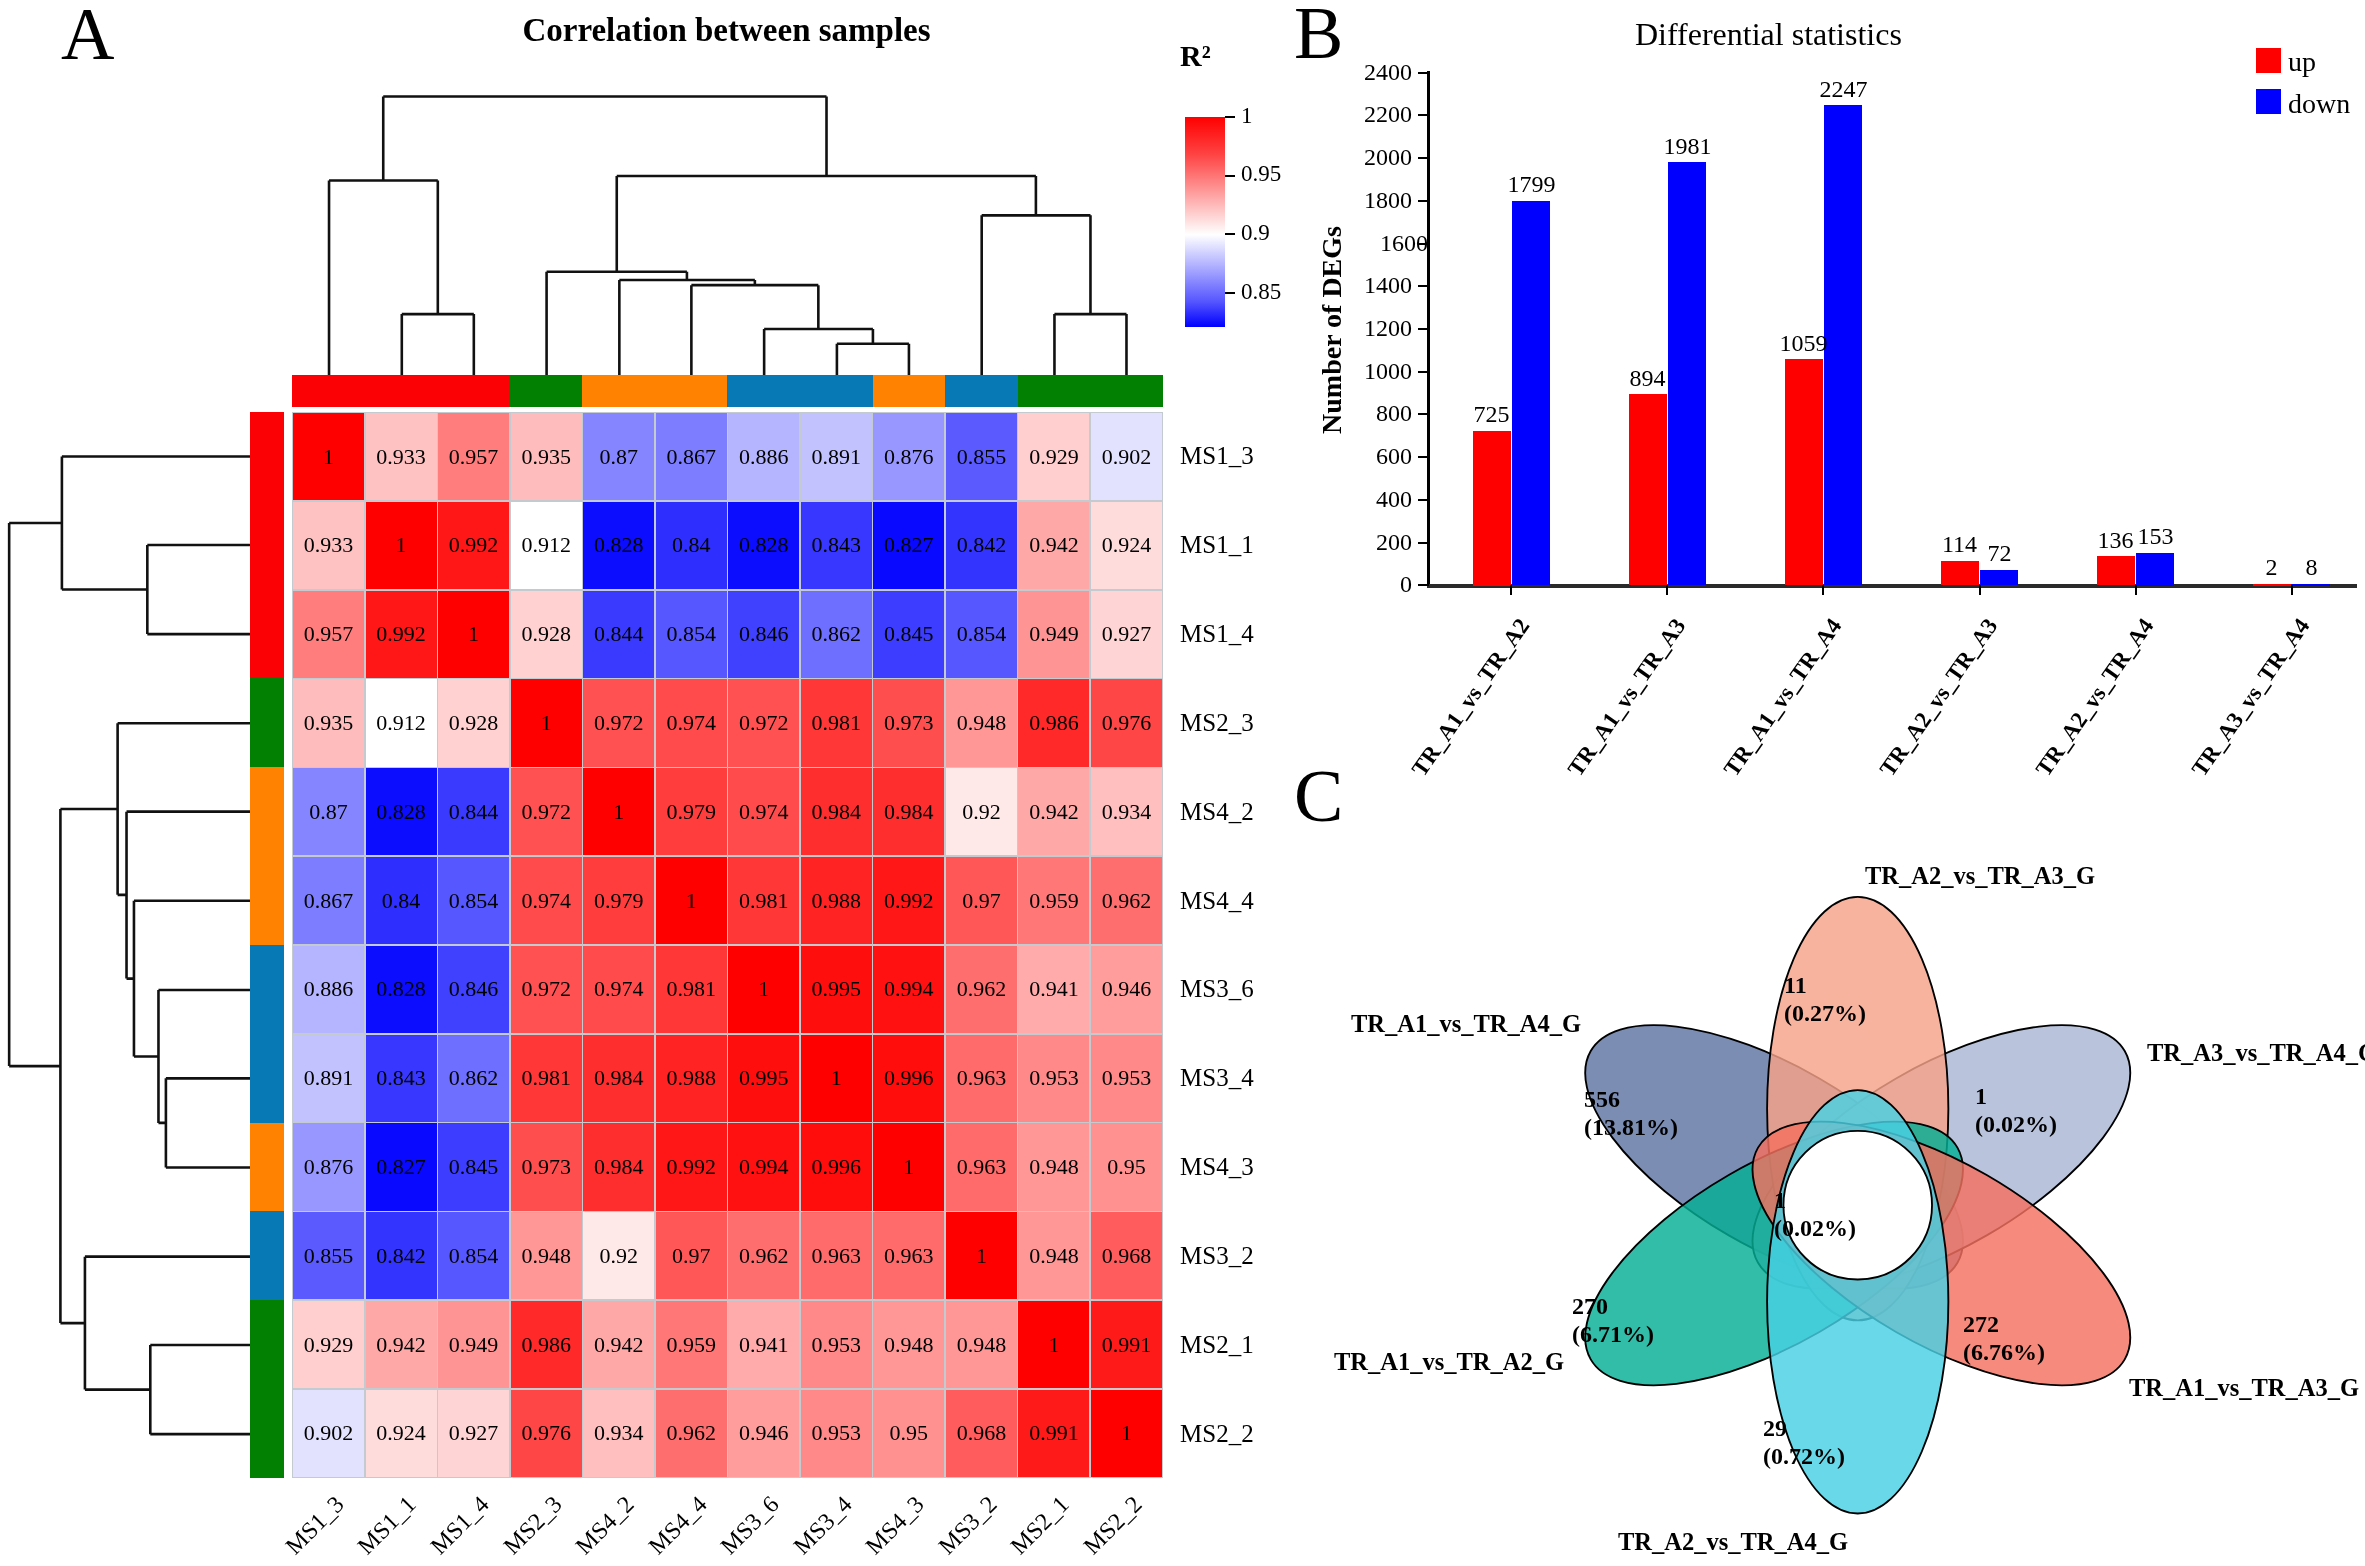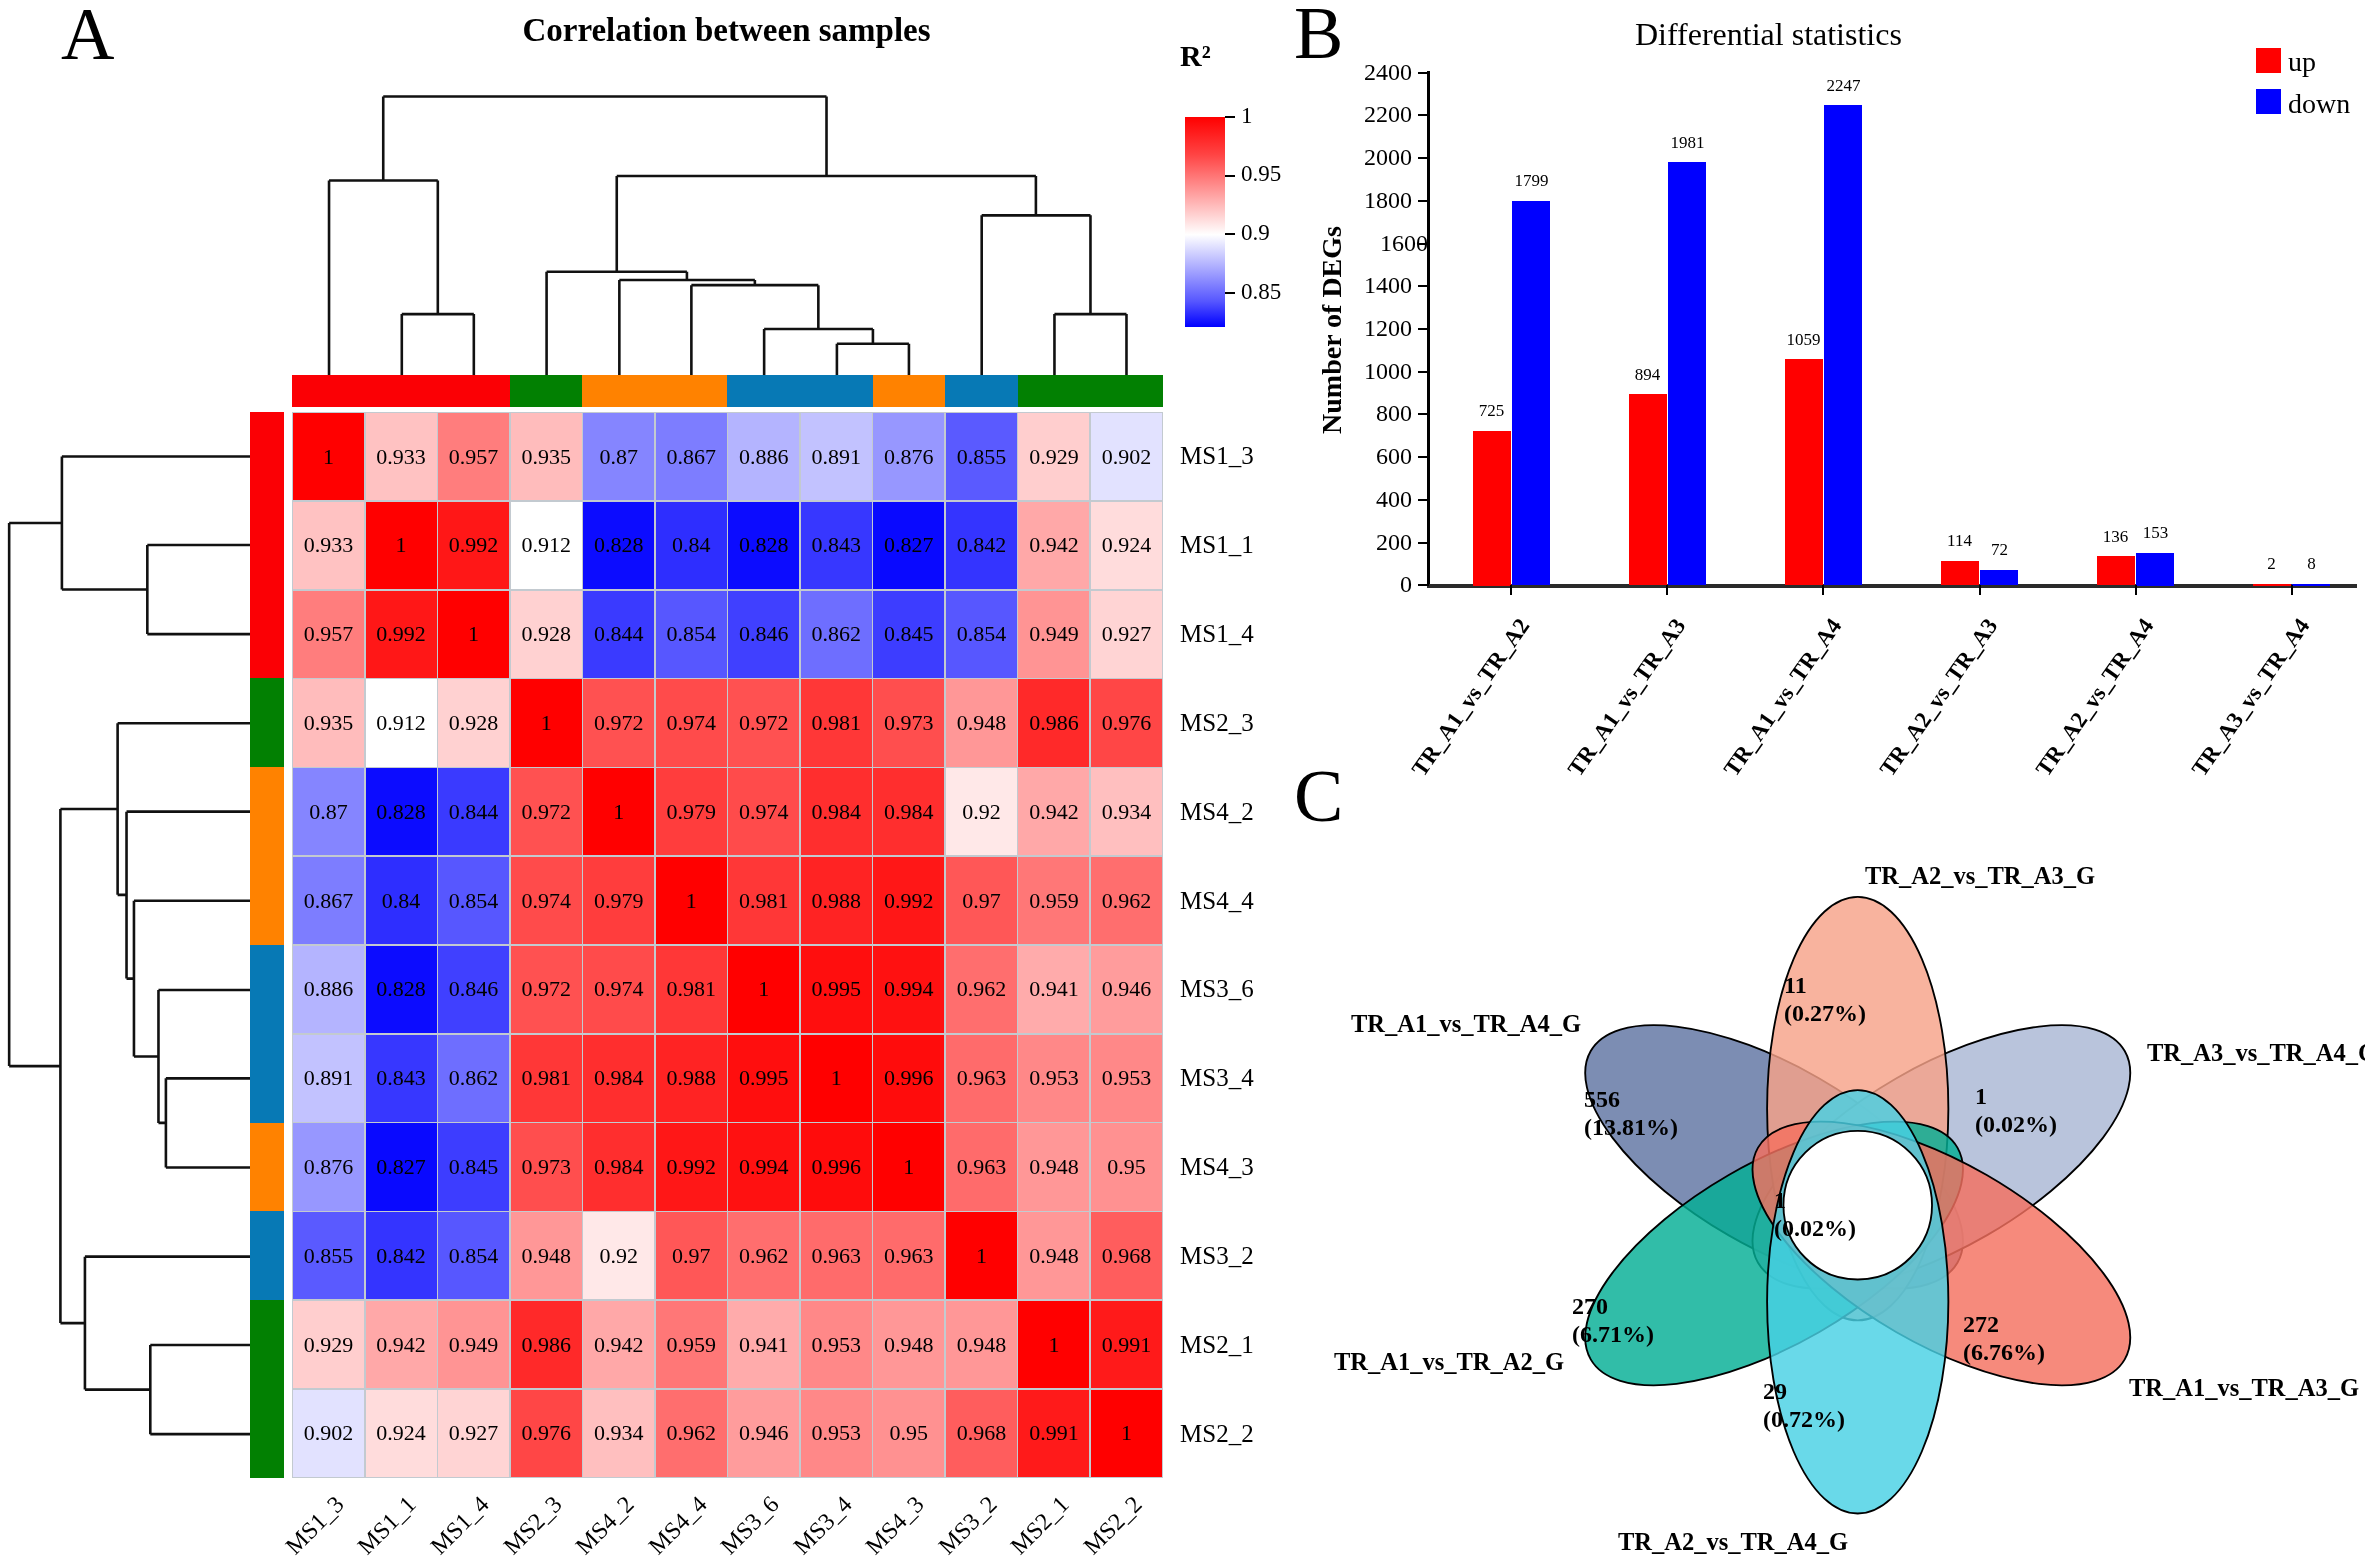--- a/index.html
+++ b/index.html
@@ -11,21 +11,21 @@
                 gap:1.5px;background:#c3cad0;border:1.5px solid #c3cad0;box-sizing:border-box;}
   .hm-cell{font-size:22px;display:flex;align-items:center;justify-content:center;}
   #col-band{display:flex;}
   #row-band{display:flex;flex-direction:column;}
   .band-cell{flex:1;}
   #row-labels{display:flex;flex-direction:column;}
   .row-label{flex:1;display:flex;align-items:center;font-size:25px;}
   .rot-label{text-align:right;transform-origin:100% 50%;transform:rotate(-45deg);font-size:24px;white-space:nowrap;}
   .b-xlabel{text-align:right;transform-origin:100% 50%;transform:rotate(-55deg);font-size:23px;font-weight:bold;white-space:nowrap;}
   .ytick-label{font-size:24px;text-align:right;}
-  .bar-value{font-size:17px;text-align:center;}
+  .bar-value{font-size:24px;text-align:center;}
   .venn-num{font-size:24px;font-weight:bold;text-align:left;line-height:27.5px;}
   .venn-label{font-size:24.5px;font-weight:bold;text-align:center;white-space:nowrap;}
   .legend-swatch{width:25px;height:25px;}
   .tickmark{background:#000;}
   svg{position:absolute;overflow:visible;}
 </style>
 </head>
 <body>
 
 <div id="canvas">
@@ -383,21 +383,21 @@
       <div class="abs venn-num" style="left: 1975px; top: 1083px; width: 163px;">
         <div>1</div>
         <div>(0.02%)</div>
       </div>
       <div class="abs venn-label" style="left: 2147px; top: 1039px; width: 223px;">TR_A3_vs_TR_A4_G</div>
       <div class="abs venn-num" style="left: 1963px; top: 1311px; width: 163px;">
         <div>272</div>
         <div>(6.76%)</div>
       </div>
       <div class="abs venn-label" style="left: 2129px; top: 1374px; width: 223px;">TR_A1_vs_TR_A3_G</div>
-      <div class="abs venn-num" style="left: 1763px; top: 1378px; width: 163px;">
+      <div class="abs venn-num" style="left: 1763px; top: 1415px; width: 163px;">
         <div>29</div>
         <div>(0.72%)</div>
       </div>
       <div class="abs venn-label" style="left: 1618px; top: 1528px; width: 223px;">TR_A2_vs_TR_A4_G</div>
       <div class="abs venn-num" style="left: 1572px; top: 1293px; width: 163px;">
         <div>270</div>
         <div>(6.71%)</div>
       </div>
       <div class="abs venn-label" style="left: 1334px; top: 1348px; width: 223px;">TR_A1_vs_TR_A2_G</div>
       <div class="abs venn-num" style="left: 1584px; top: 1062px; width: 163px; margin-top: 24px;">

